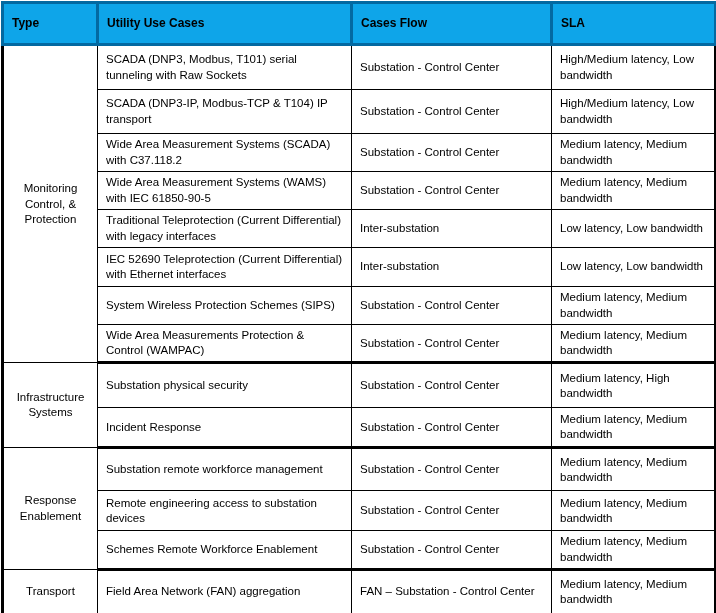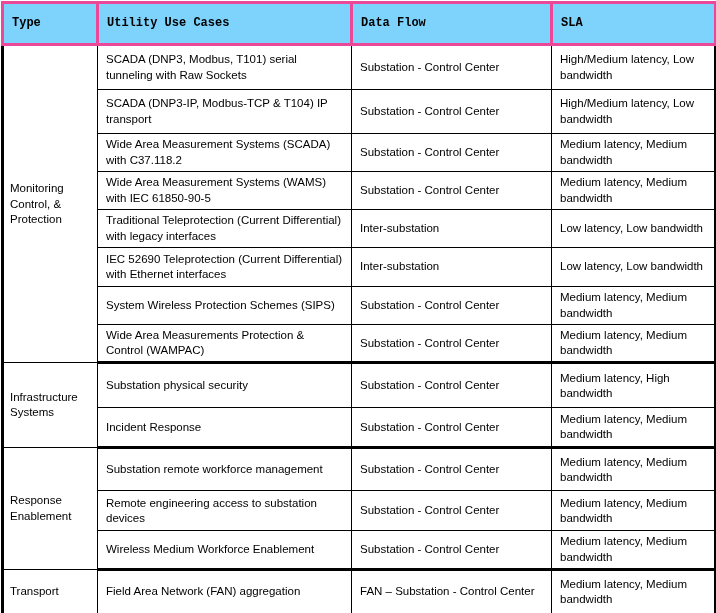--- a/index.html
+++ b/index.html
@@ -13,58 +13,58 @@
     border-collapse: collapse;
     table-layout: fixed;
     width: 713px;
     margin: 1px;
     color: #000000;
     font-size: 11.5px;
     line-height: 1.32;
     border: 3px solid #000000;
   }
   .uc-table th {
-    background: #7dd3fc;
-    border: 3px solid #ec4899;
+    background: #0ea5e9;
+    border: 3px solid #0369a1;
     font-weight: bold;
     text-align: left;
     vertical-align: middle;
     padding: 4px 8px;
     font-size: 12px;
-    font-family: Liberation Mono, monospace;
   }
   .uc-table td {
     border: 1px solid #000000;
     text-align: left;
     vertical-align: middle;
     padding: 3px 8px;
     background: #ffffff;
   }
   .uc-table td.type-cell {
     padding: 1px 6px;
+    text-align: center;
   }
   .uc-table tr.group-end td {
     border-bottom: 3px solid #000000;
   }
 </style>
 </head>
 <body>
 
 <table class="uc-table">
   <colgroup>
     <col style="width:95px">
     <col style="width:254px">
     <col style="width:200px">
     <col style="width:164px">
   </colgroup>
   <thead>
     <tr style="height:42px">
       <th>Type</th>
       <th>Utility Use Cases</th>
-      <th>Data Flow</th>
+      <th>Cases Flow</th>
       <th>SLA</th>
     </tr>
   </thead>
   <tbody>
 
     <tr style="height:45px">
       <td class="type-cell" rowspan="8">Monitoring Control, &amp; Protection</td>
       <td>SCADA (DNP3, Modbus, T101) serial tunneling with Raw Sockets</td>
       <td>Substation - Control Center</td>
       <td>High/Medium latency, Low bandwidth</td>
@@ -122,21 +122,21 @@
       <td>Substation remote workforce management</td>
       <td>Substation - Control Center</td>
       <td>Medium latency, Medium bandwidth</td>
     </tr>
     <tr style="height:40px">
       <td>Remote engineering access to substation devices</td>
       <td>Substation - Control Center</td>
       <td>Medium latency, Medium bandwidth</td>
     </tr>
     <tr class="group-end" style="height:36px">
-      <td>Wireless Medium Workforce Enablement</td>
+      <td>Schemes Remote Workforce Enablement</td>
       <td>Substation - Control Center</td>
       <td>Medium latency, Medium bandwidth</td>
     </tr>
 
     <tr class="group-end" style="height:45px">
       <td class="type-cell">Transport</td>
       <td>Field Area Network (FAN) aggregation</td>
       <td>FAN – Substation - Control Center</td>
       <td>Medium latency, Medium bandwidth</td>
     </tr>

